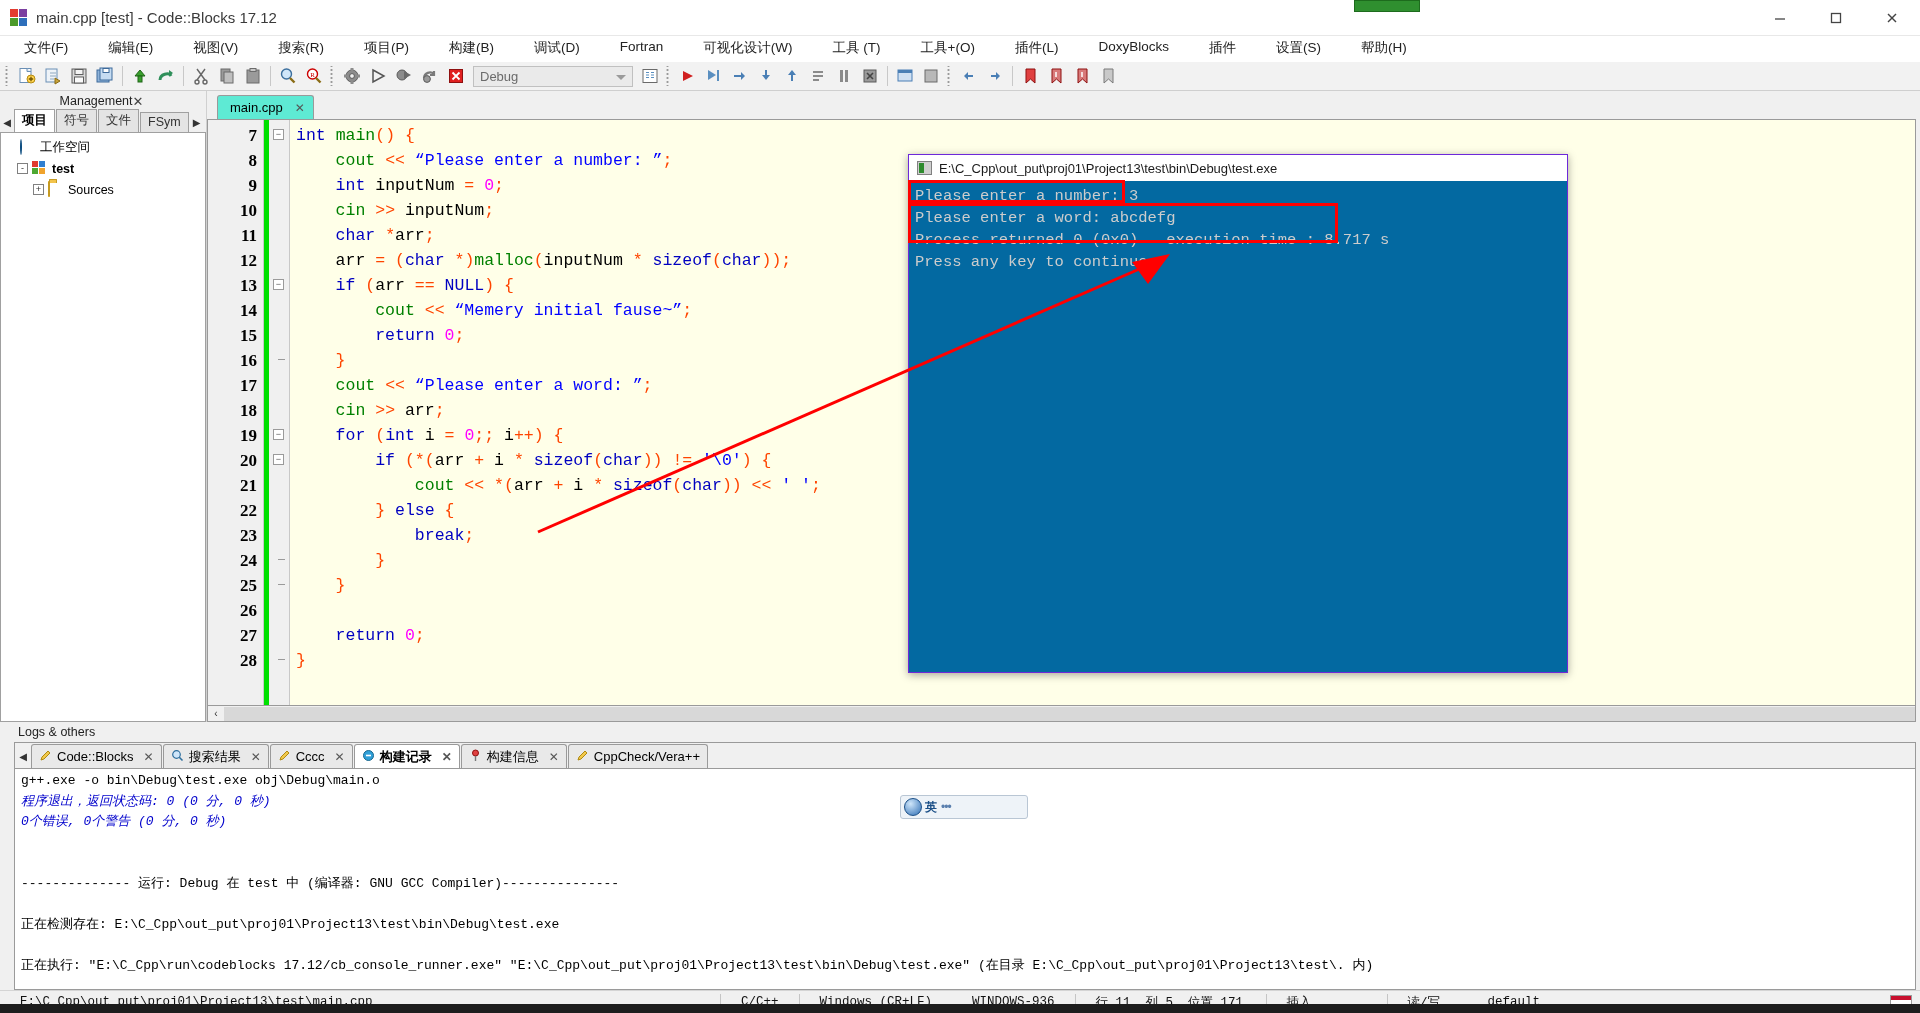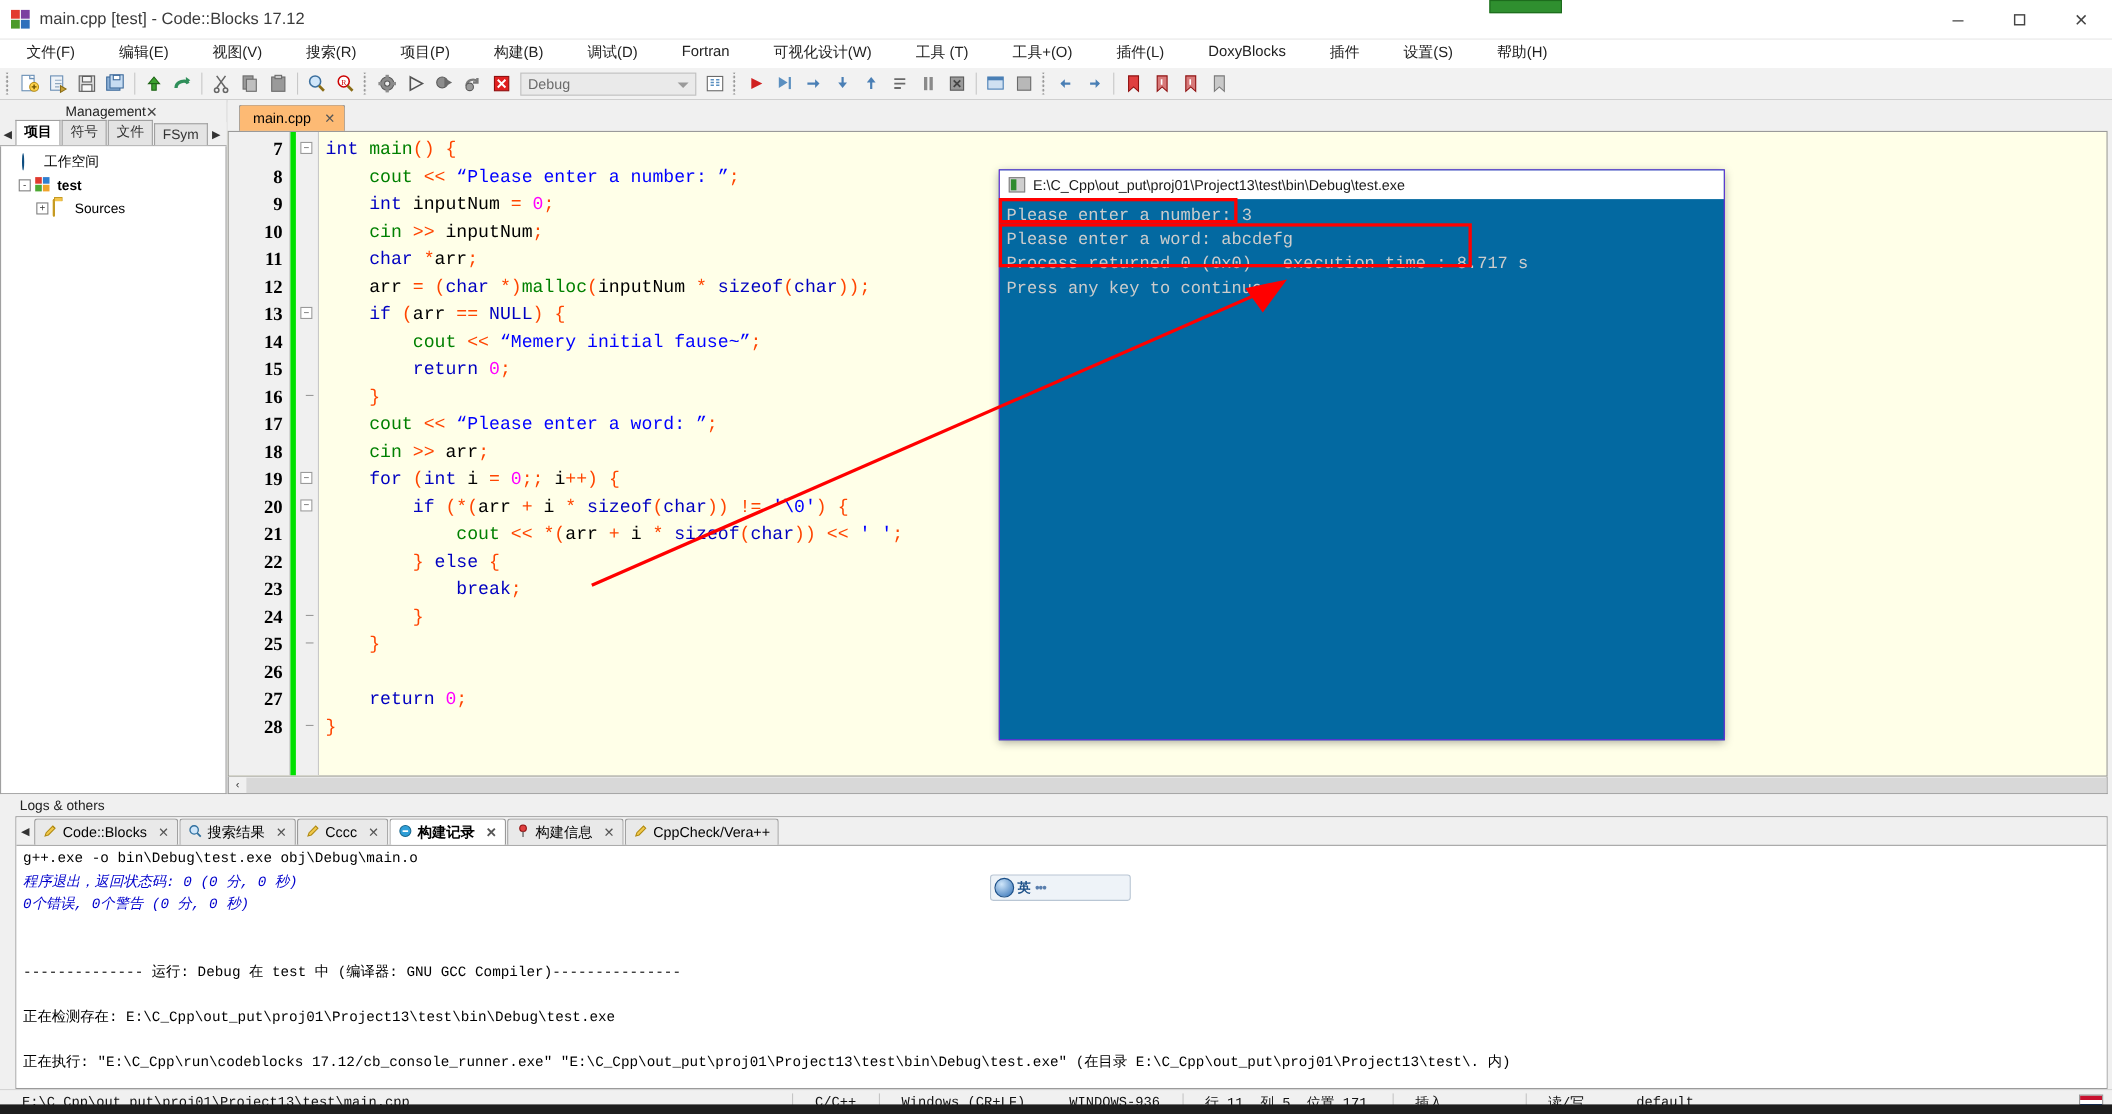--- a/index.html
+++ b/index.html
@@ -232,21 +232,21 @@
     padding-left: 10px;
     background: #f0f0f0;
     flex: none;
   }
   .ed-tab {
     display: flex; align-items: center;
     height: 24px;
     padding: 0 8px 0 12px;
     border: 1px solid #9a9a9a;
     border-bottom: none;
-    background: #fdba74;
+    background: #5eead4;
     font-size: 13px; color: #000;
     border-radius: 3px 3px 0 0;
   }
   .ed-tab .x { margin-left: 12px; color: #555; font-size: 12px; }
   .ed-body {
     flex: 1;
     display: flex;
     background: #ffffe8;
     border: 1px solid #9a9a9a;
     min-height: 0;

